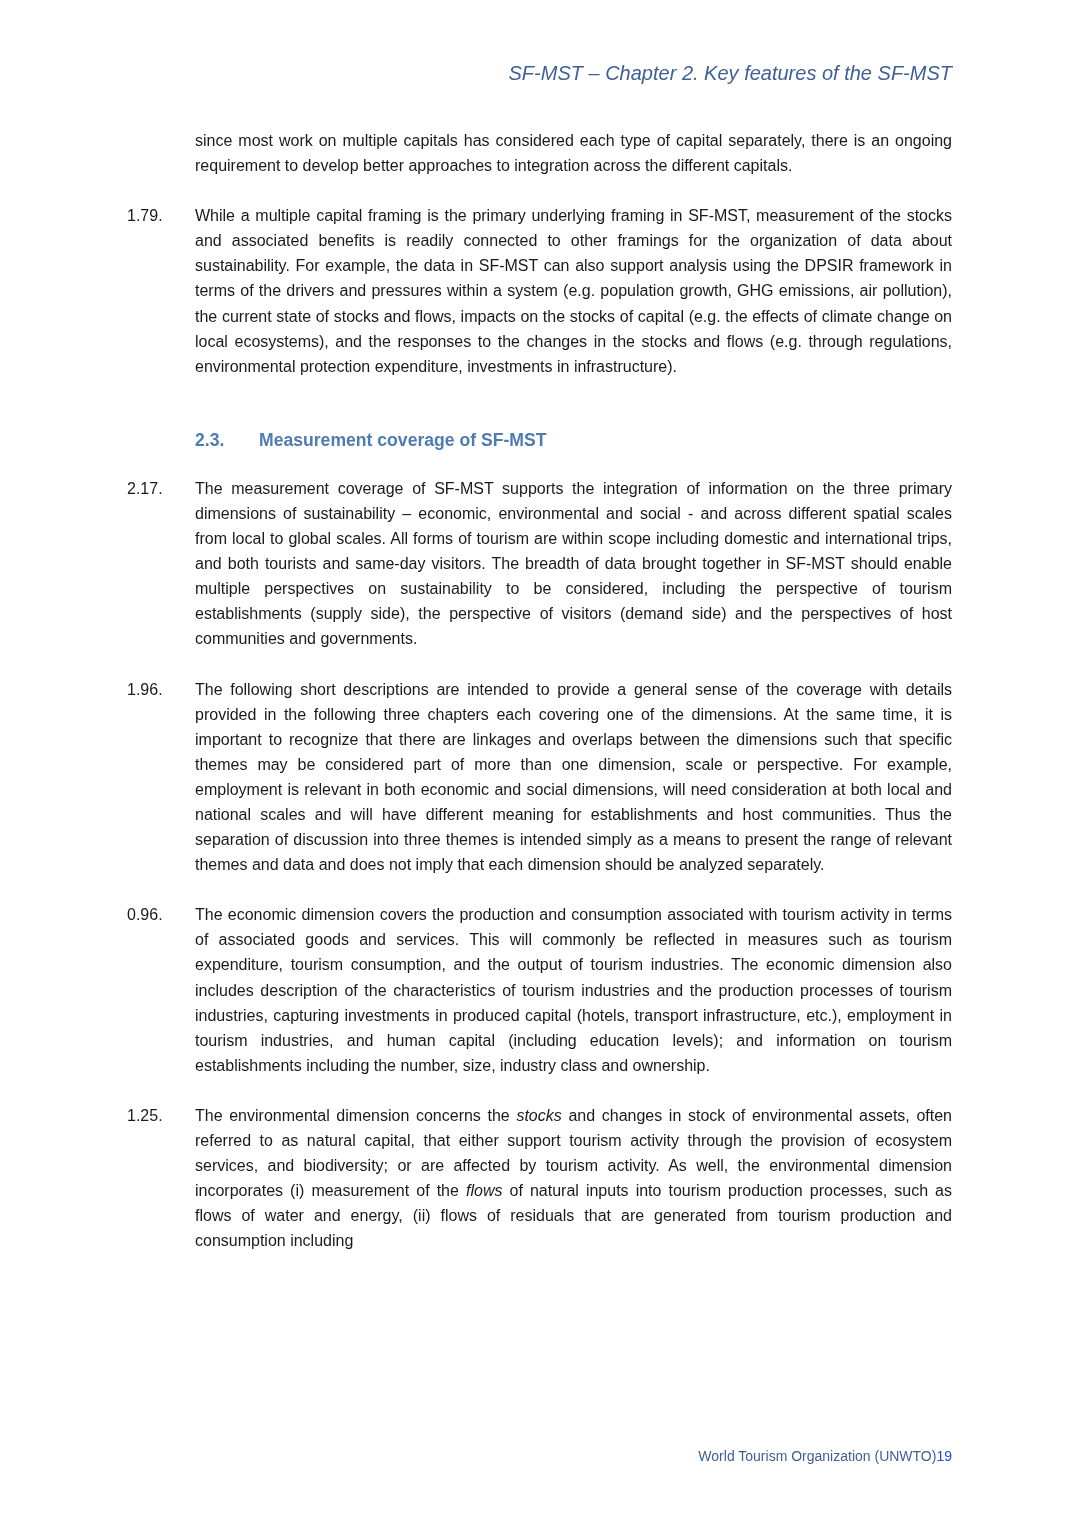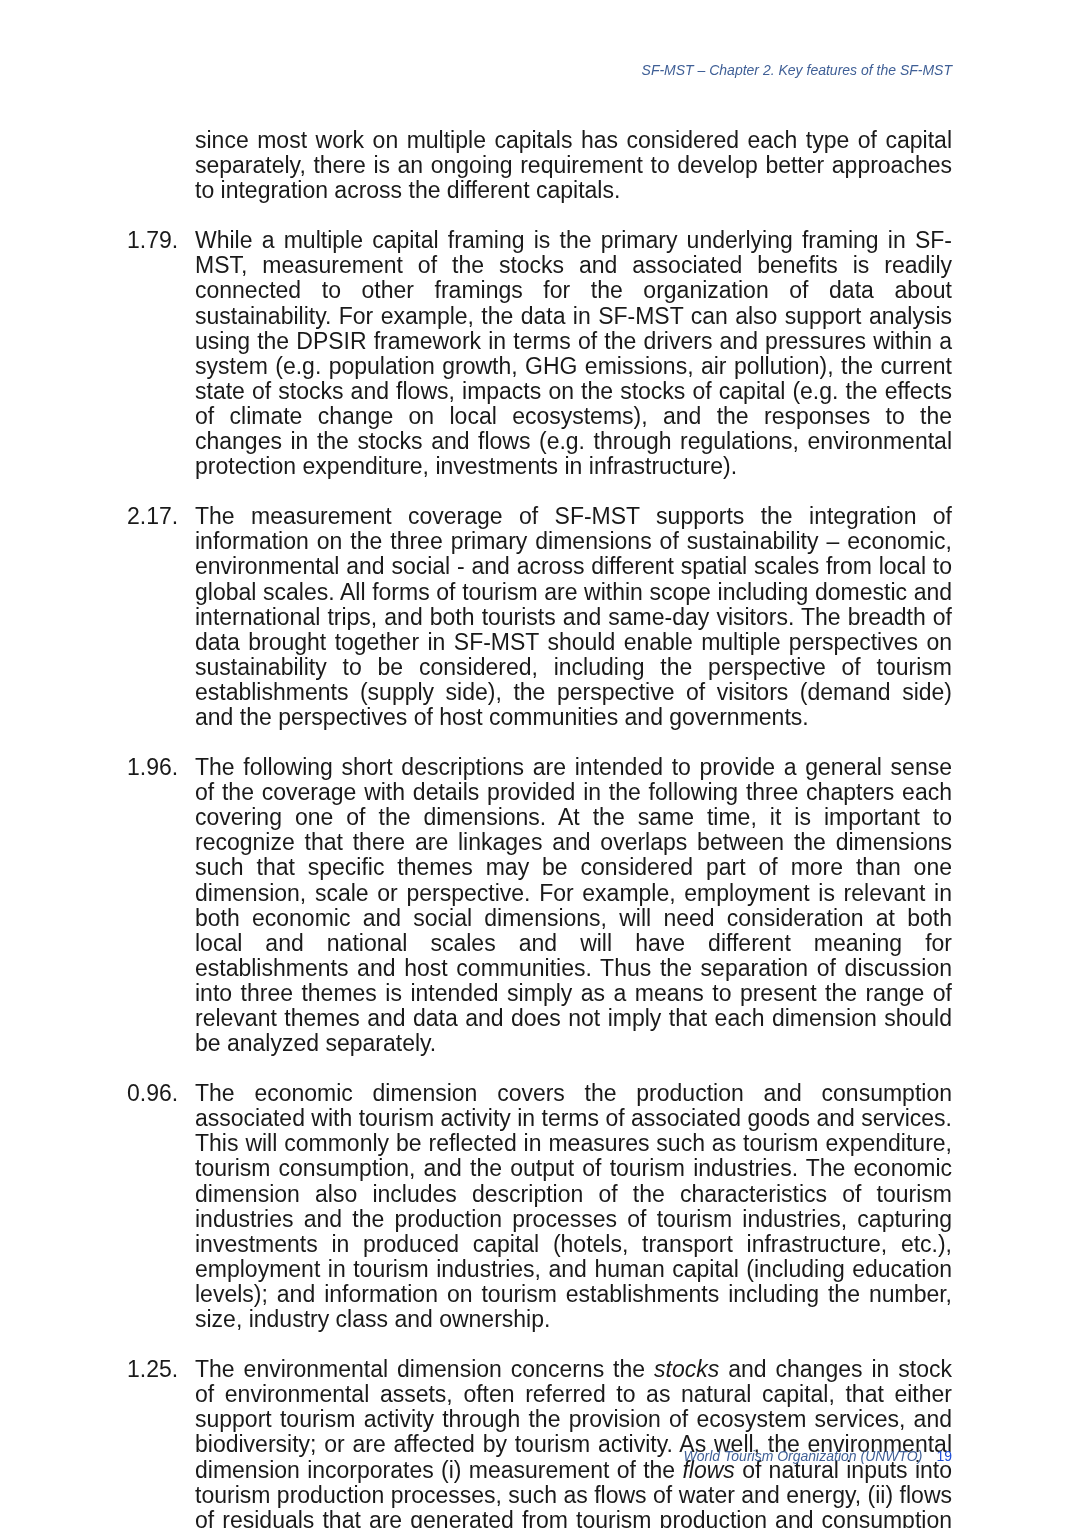--- a/index.html
+++ b/index.html
@@ -1,48 +1,51 @@
 <!DOCTYPE html>
 <html><head>
 <meta charset="utf-8">
 <style>
   html, body { margin: 0; padding: 0; background: #ffffff; }
   body { width: 1080px; height: 1528px; position: relative; overflow: hidden;
          font-family: "Liberation Sans", sans-serif; color: #1a1a1a; }
-  .running-header { position: absolute; top: 62px; right: 128px; font-size: 14px;
+  .running-header { position: absolute; top: 62px; right: 128px; font-size: 20px;
          font-style: italic; color: #3f5f96; }
   .content { position: absolute; left: 127px; top: 128px; width: 825px; }
-  .para { position: relative; padding-left: 68px; font-size: 23px; line-height: 25.1px;
+  .para { position: relative; padding-left: 68px; font-size: 16px; line-height: 25.1px;
           text-align: justify; margin: 0 0 25px 0; }
   .para .num { position: absolute; left: 0; top: 0; }
   .para .body b { font-weight: normal; }
   .para .body i { }
   .section-heading { padding-left: 68px; font-size: 17.6px; font-weight: bold; color: #4f7bb3;
           margin: 51px 0 25px 0; }
   .section-heading .snum { display: inline-block; width: 64px; }
   .footer { position: absolute; top: 1448px; right: 128px; font-size: 14px; color: #3f5f96; }
-  .footer .org { font-style: italic; margin-right: 14px; }
+  .footer .org { }
   .footer .pnum { color: #1d4ed8; }
 </style>
 </head>
 <body>
 
 <div class="running-header">SF-MST – Chapter 2. Key features of the SF-MST</div>
 
 <div class="content">
   <div id="before">
       <div class="para">
         <span class="num"></span>
         <div class="body"><span>since most work on multiple capitals has considered each type of capital separately, there is an ongoing requirement to develop better approaches to integration across the different capitals.</span></div>
       </div>
       <div class="para">
         <span class="num">1.79.</span>
         <div class="body"><span>While a multiple capital framing is the primary underlying framing in SF-MST, measurement of the stocks and associated benefits is readily connected to other framings for the organization of data about sustainability. For example, the data in SF-MST can also support analysis using the DPSIR framework in terms of the drivers and pressures within a system (e.g. population growth, GHG emissions, air pollution), the current state of stocks and flows, impacts on the stocks of capital (e.g. the effects of climate change on local ecosystems), and the responses to the changes in the stocks and flows (e.g. through regulations, environmental protection expenditure, investments in infrastructure).</span></div>
       </div>
     </div>
+  <div class="section-heading">
+    <span class="snum">2.3.</span><span>Measurement coverage of SF-MST</span>
+  </div>
   <div id="after">
       <div class="para">
         <span class="num">2.17.</span>
         <div class="body"><span>The measurement coverage of SF-MST supports the integration of information on the three primary dimensions of sustainability – economic, environmental and social - and across different spatial scales from local to global scales. All forms of tourism are within scope including domestic and international trips, and both tourists and same-day visitors. The breadth of data brought together in SF-MST should enable multiple perspectives on sustainability to be considered, including the perspective of tourism establishments (supply side), the perspective of visitors (demand side) and the perspectives of host communities and governments.</span></div>
       </div>
       <div class="para">
         <span class="num">1.96.</span>
         <div class="body"><span>The following short descriptions are intended to provide a general sense of the coverage with details provided in the following three chapters each covering one of the dimensions. At the same time, it is important to recognize that there are linkages and overlaps between the dimensions such that specific themes may be considered part of more than one dimension, scale or perspective. For example, employment is relevant in both economic and social dimensions, will need consideration at both local and national scales and will have different meaning for establishments and host communities. Thus the separation of discussion into three themes is intended simply as a means to present the range of relevant themes and data and does not imply that each dimension should be analyzed separately.</span></div>
       </div>
       <div class="para">

